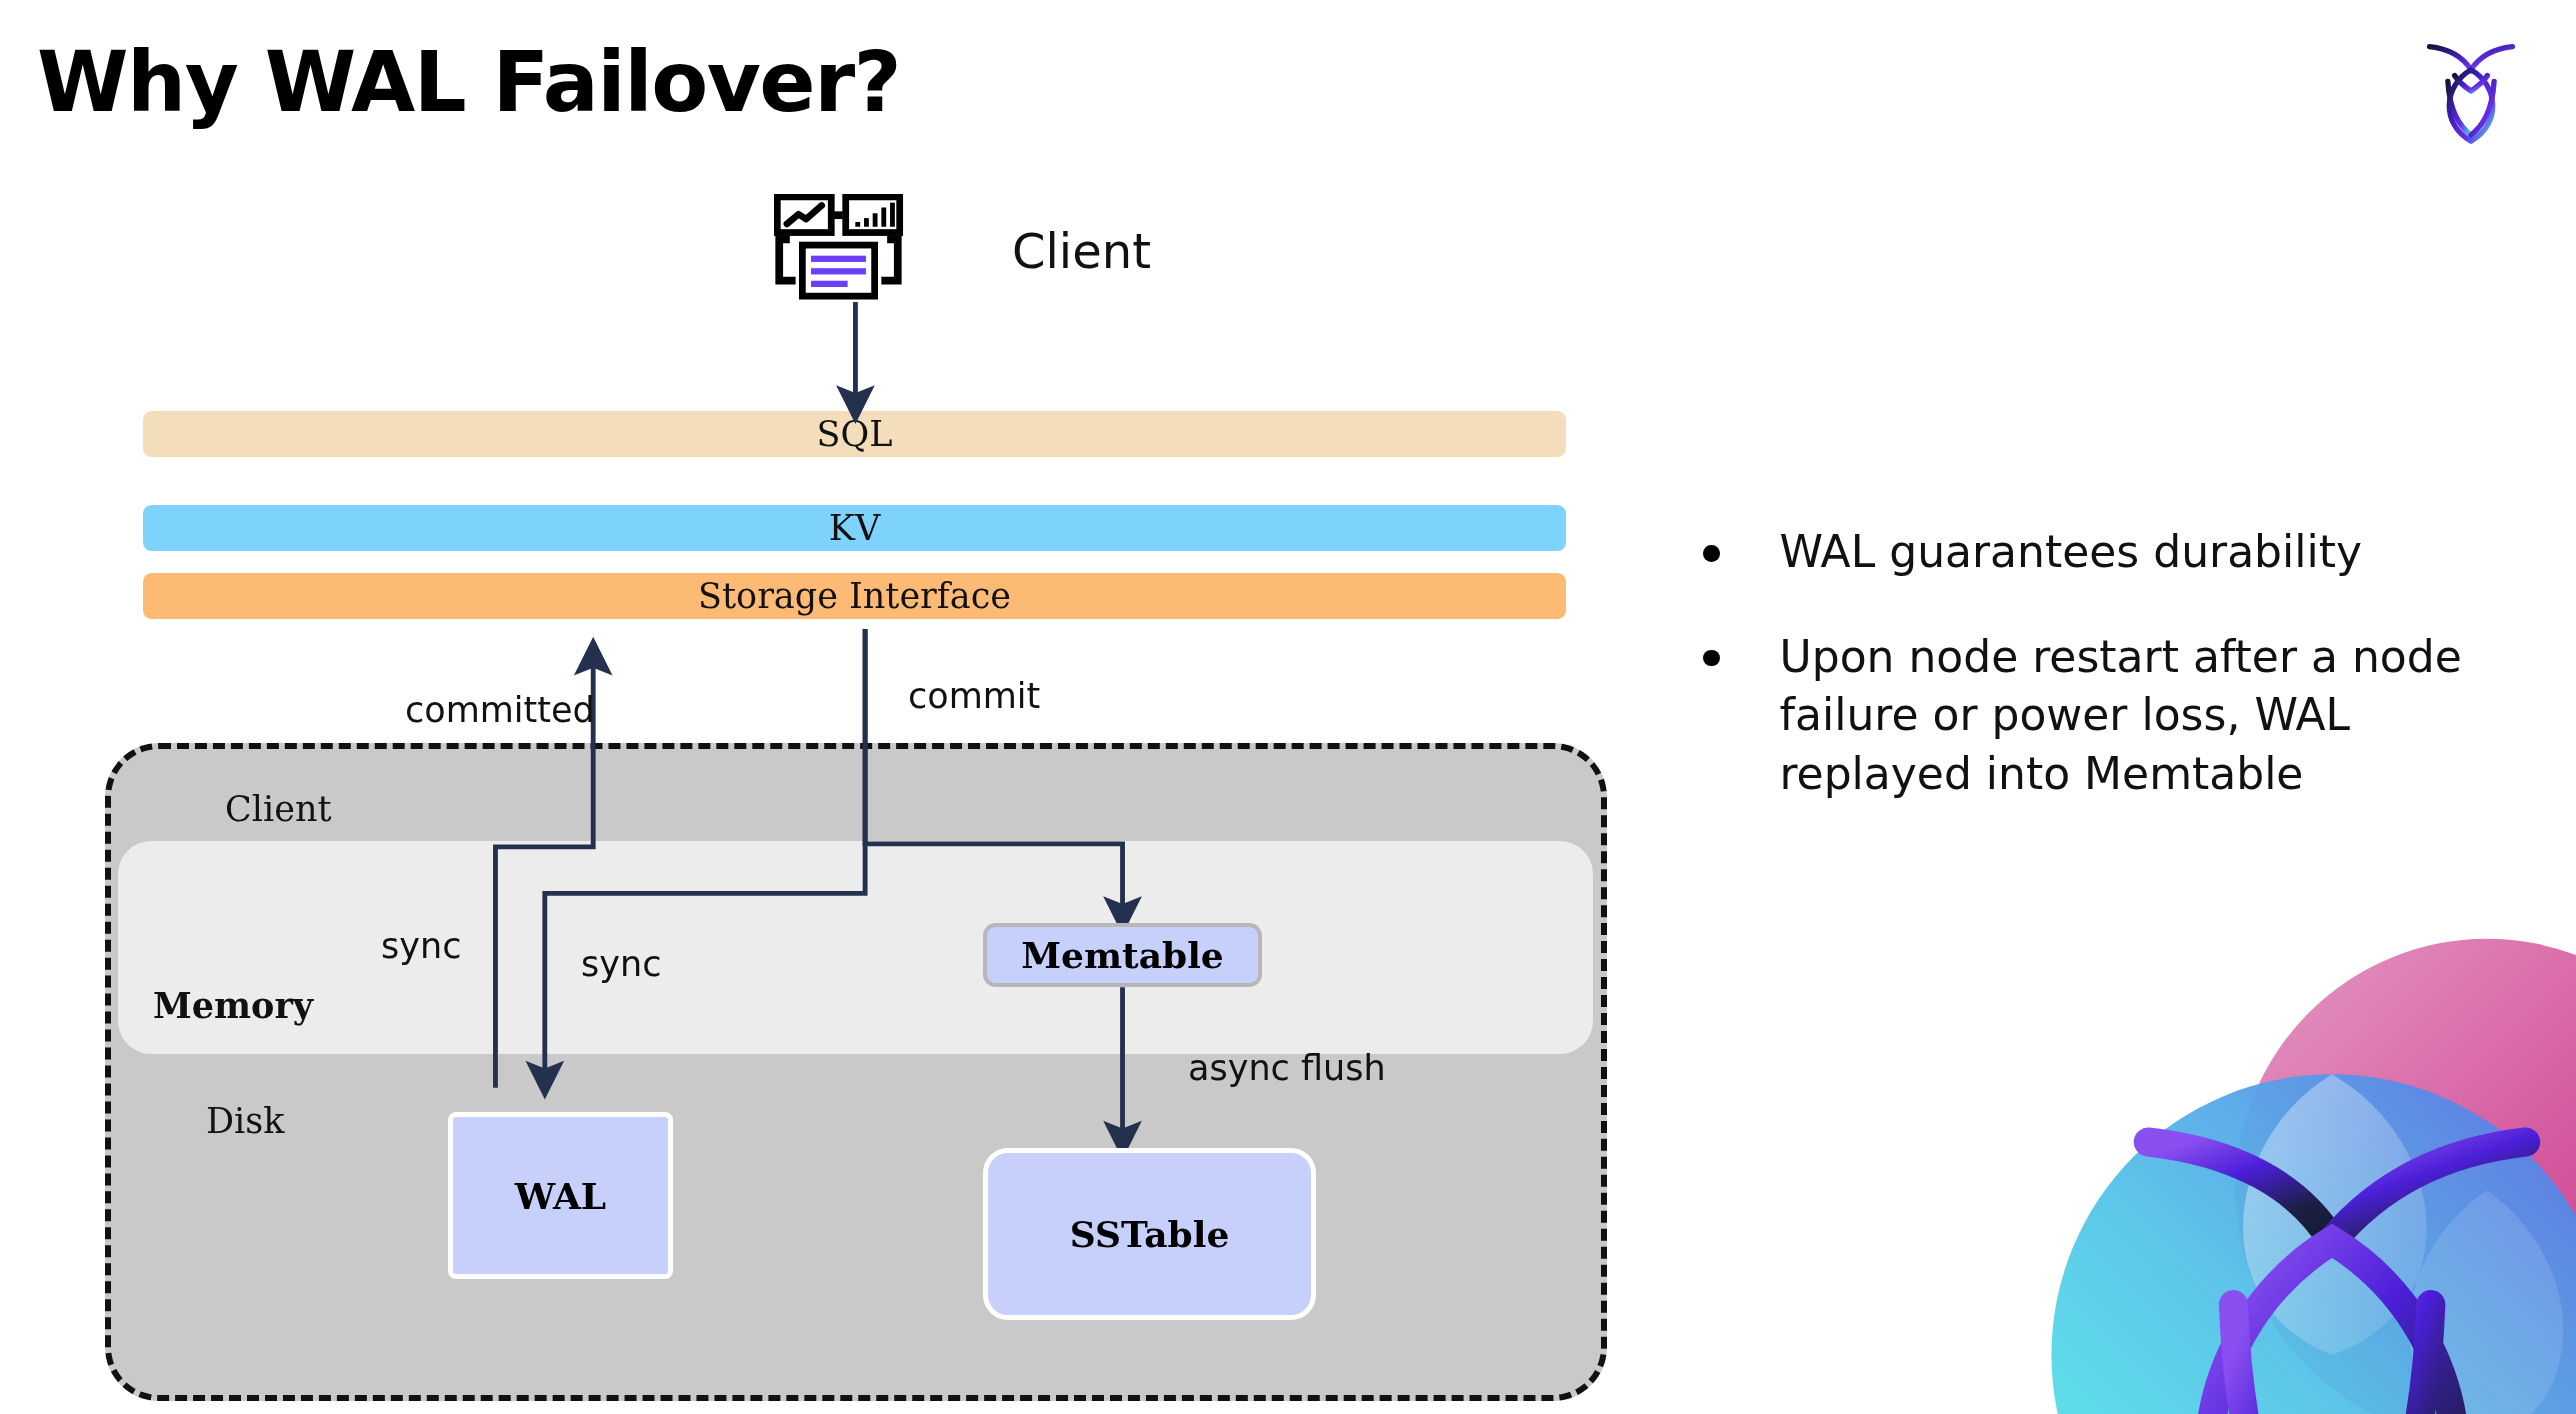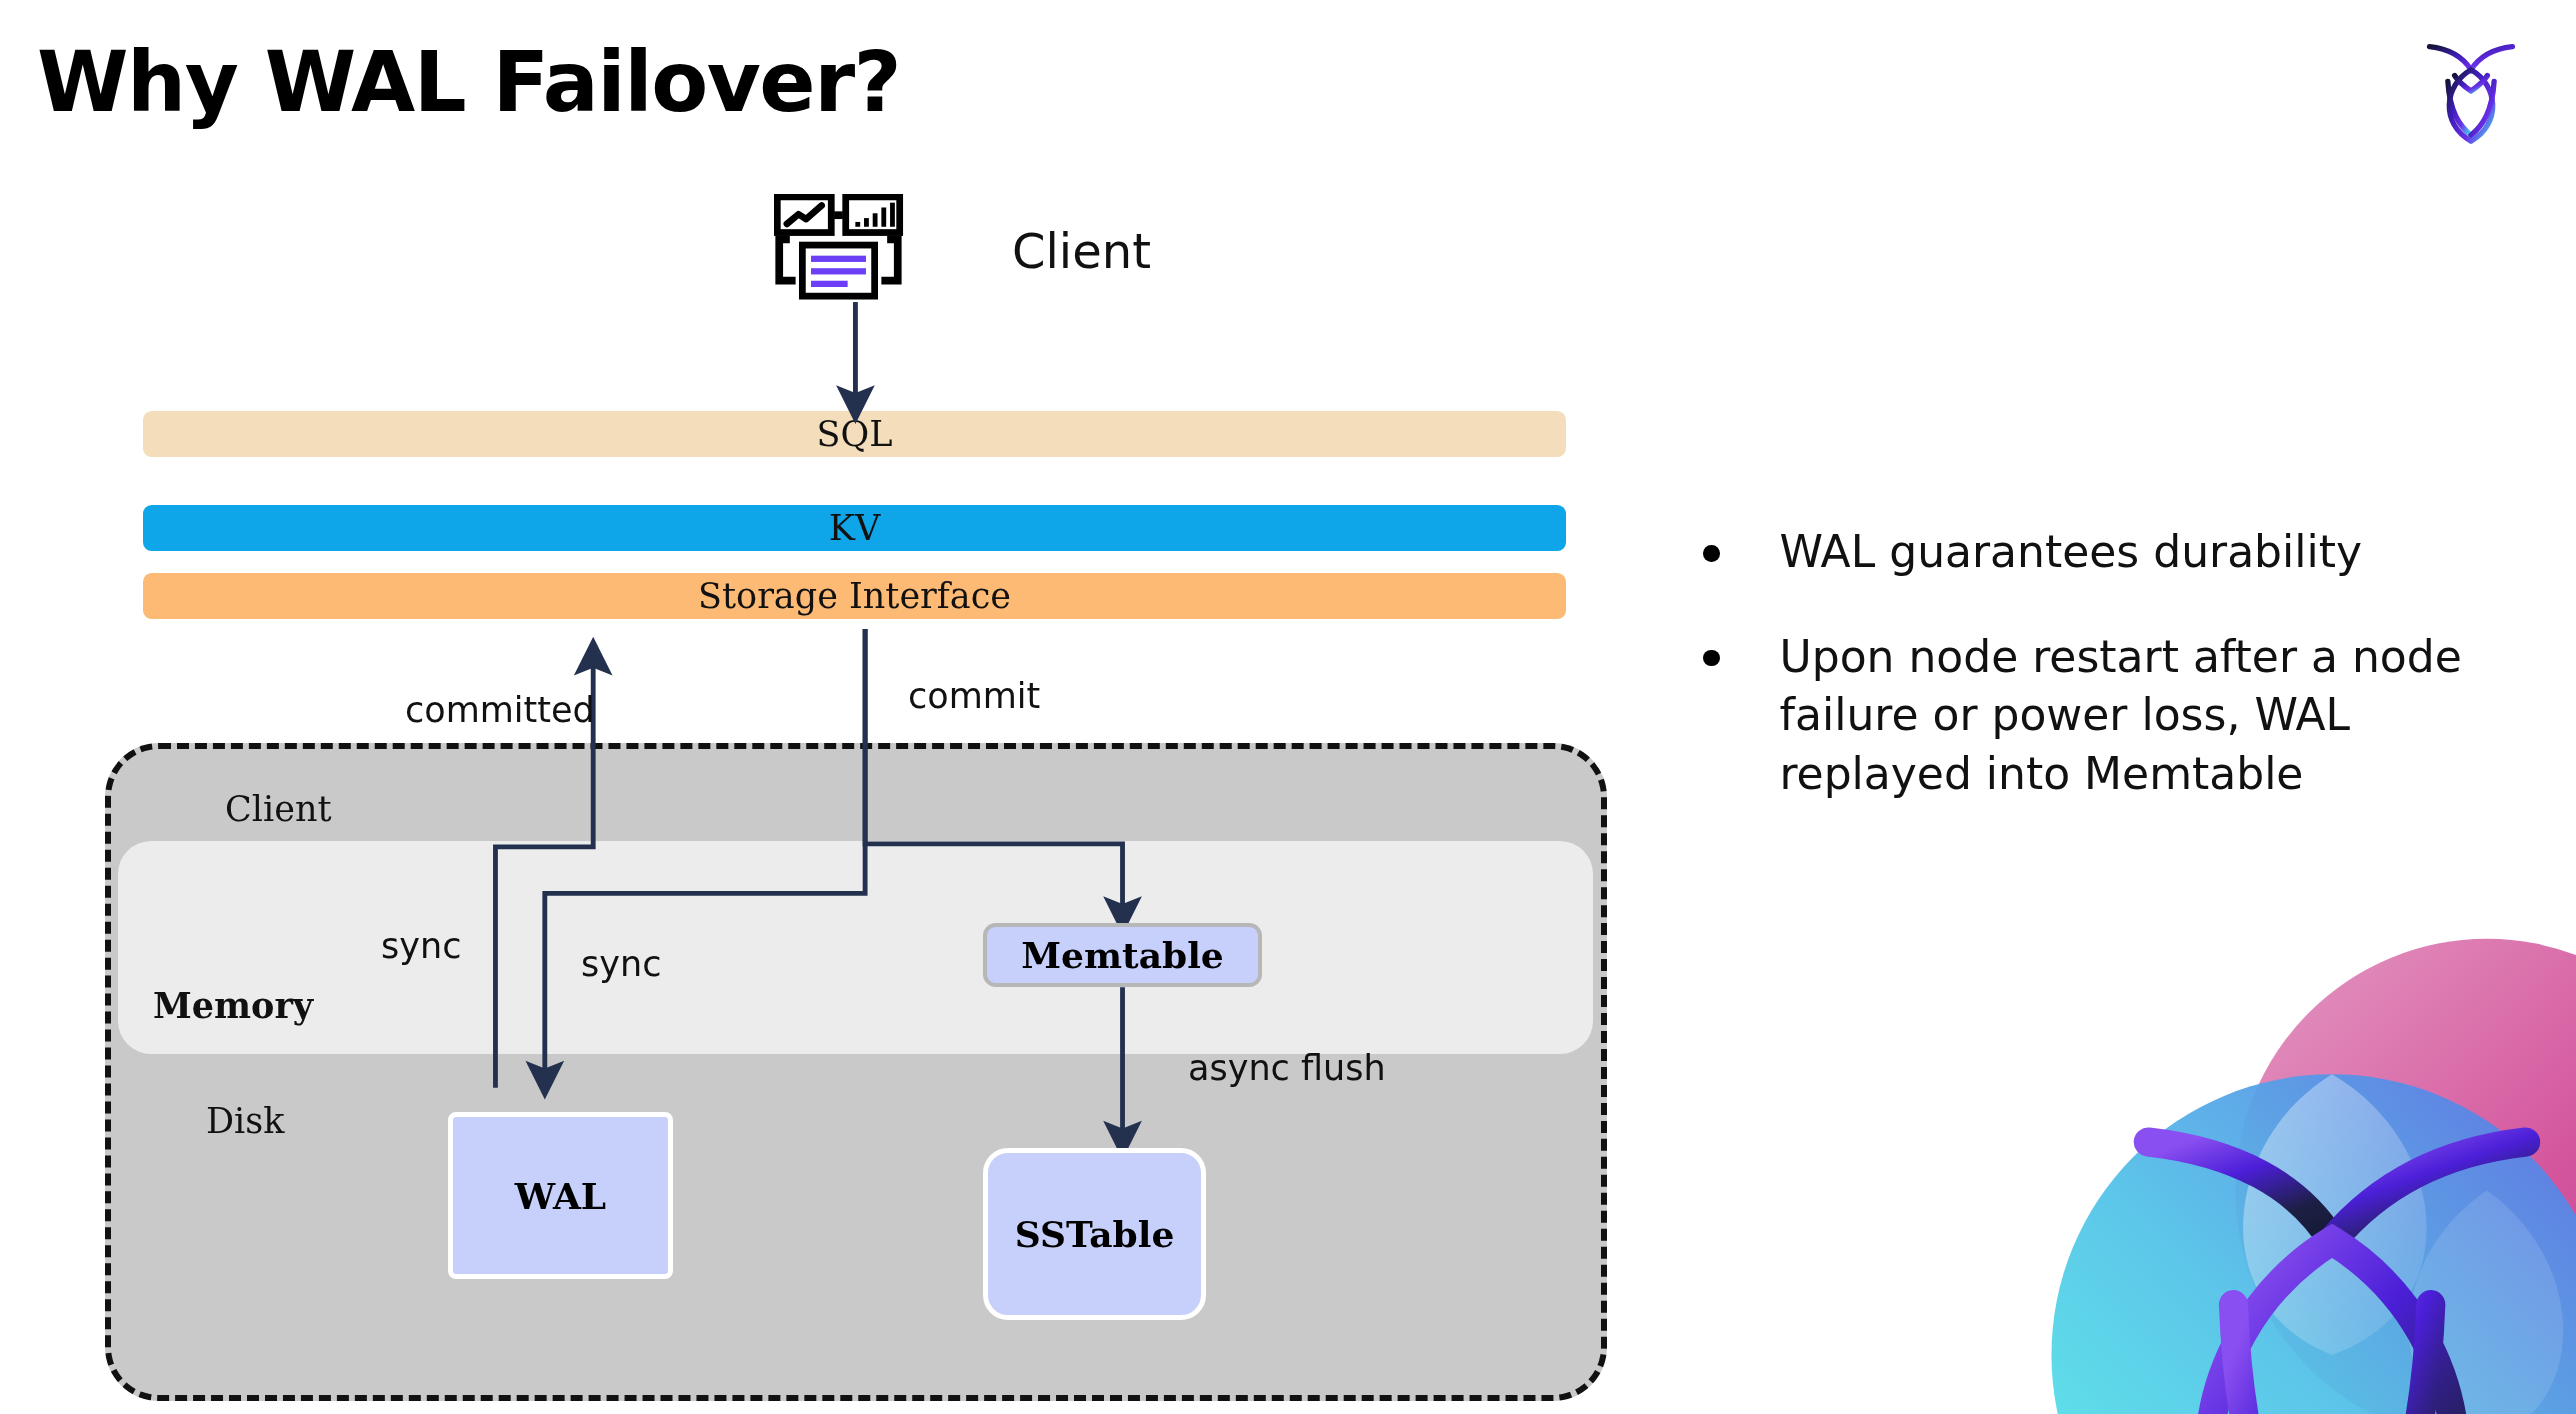--- a/index.html
+++ b/index.html
@@ -29,21 +29,21 @@
 
   
   .layer-bar{
     position:absolute;left:143px;width:1423px;height:46px;
     border-radius:8.7px;
     display:flex;align-items:center;justify-content:center;
     font-family:"DejaVu Serif","Liberation Serif",serif;
     font-size:35px;color:#111;
   }
   #bar-sql{top:411px;background:#f4ddbb;}
-  #bar-kv{top:505px;background:#0ea5e9;}
+  #bar-kv{top:505px;background:#7dd3fc;}
   #bar-storage{top:573px;background:#fdba74;}
 
   
   #pebble-box{
     position:absolute;left:105px;top:743px;width:1502px;height:658px;
     background:#c9c9c9;border:6.8px dashed #111;border-radius:54px;
     box-sizing:border-box;
   }
   #memory-band{
     position:absolute;left:118px;top:841px;width:1475px;height:213px;
@@ -62,21 +62,21 @@
   .node{
     position:absolute;display:flex;align-items:center;justify-content:center;
     font-family:"DejaVu Serif","Liberation Serif",serif;
     font-weight:bold;font-size:36px;color:#000;
     background:#c6d0fb;box-sizing:border-box;
   }
   #node-wal{left:448px;top:1088px;width:225px;height:167px;
             border:5.8px solid #ffffff;border-radius:8px;margin-top:24px;}
   #node-memtable{left:983px;top:923px;width:279px;height:64px;
             border:4.8px solid #b7b7b7;border-radius:12.6px;}
-  #node-sstable{left:983px;top:1148px;width:223px;height:172px;
+  #node-sstable{left:983px;top:1148px;width:333px;height:172px;
             border:5.8px solid #ffffff;border-radius:25px;}
 
   
   .edge-label{
     position:absolute;
     font-family:"DejaVu Sans","Liberation Sans",sans-serif;
     font-size:35px;color:#111;white-space:nowrap;
   }
   #lbl-committed{left:405px;top:690px;}
   #lbl-commit{left:908px;top:676px;}

